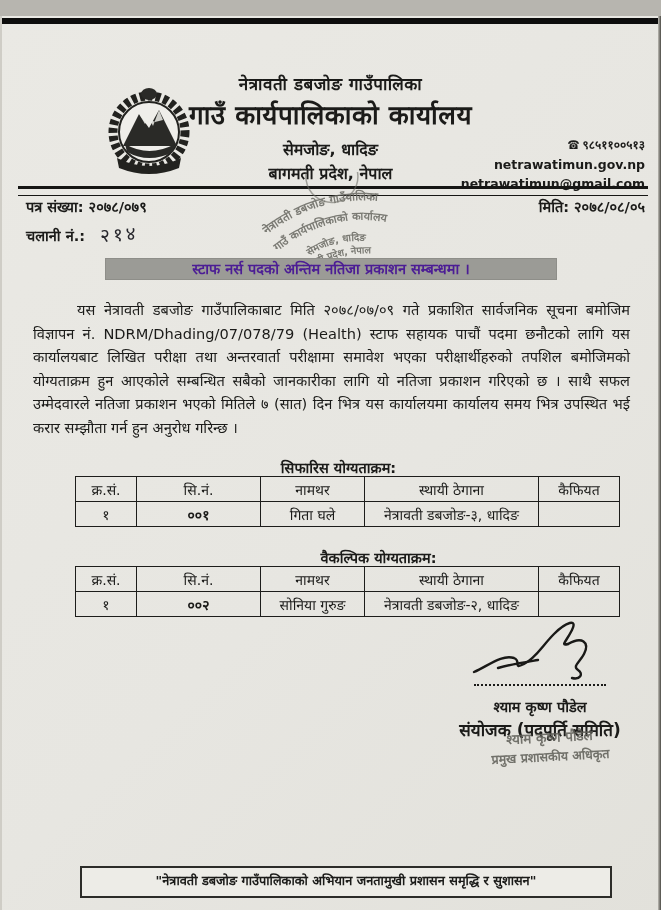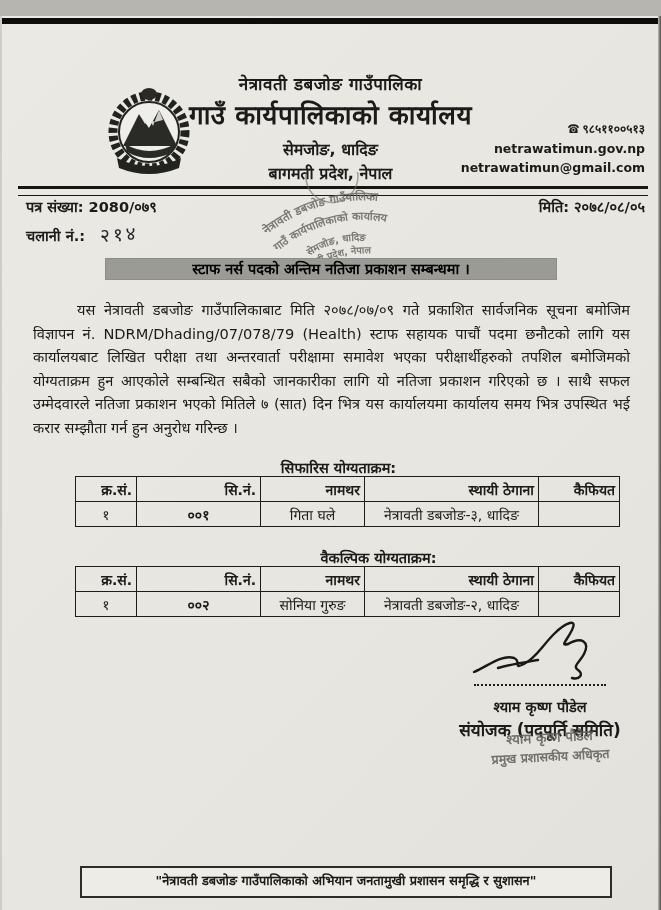--- a/index.html
+++ b/index.html
@@ -15,55 +15,55 @@
 
   .abs{position:absolute;}
   .b{font-weight:bold;}
   .center{text-align:center;}
 
   
   .hdr-muni{left:0;top:56px;width:661px;font-size:17px;letter-spacing:.5px;}
   .hdr-office{left:0;top:80px;width:661px;font-size:26px;letter-spacing:.5px;}
   .hdr-addr1{left:0;top:122px;width:661px;font-size:16px;}
   .hdr-addr2{left:0;top:146px;width:661px;font-size:16px;}
-  .hdr-contacts{right:16px;top:104px;width:230px;text-align:right;font-size:12.5px;line-height:19px;}
+  .hdr-contacts{right:16px;top:120px;width:230px;text-align:right;font-size:12.5px;line-height:19px;}
   .hdr-phone{font-size:12px;}
   .phone-ico{display:inline-block;transform:scaleX(.8);margin-right:2px;}
 
   
   .logo{left:97px;top:68px;}
 
   
   .rule{left:18px;top:170px;width:630px;height:6px;border-top:3px solid #161614;border-bottom:1px solid #161614;}
 
   
   .meta-ref{left:26px;top:180px;font-size:14.5px;}
   .meta-chalani{left:26px;top:205px;font-size:14.5px;}
   .chalani-val{display:inline-block;font-size:19px;font-weight:normal;transform:rotate(-4deg);letter-spacing:3px;color:#26262c;margin-left:10px;font-family:"DejaVu Serif",serif;}
   .meta-date{right:16px;top:180px;font-size:14.5px;padding-left:39px;}
 
   
   .stamp1{left:238px;top:156px;opacity:.82;}
 
   
   .subject{left:105px;top:242px;width:452px;height:22px;background:#9b9b96;
-    font-size:14.5px;line-height:22px;color:#000000;box-shadow:0 0 0 1px #8e8e89 inset;}
+    font-size:14.5px;line-height:22px;color:#4c1d95;box-shadow:0 0 0 1px #8e8e89 inset;}
 
   
   .body-par{left:33px;top:282px;width:597px;font-size:14.6px;line-height:23.5px;
     text-align:justify;text-indent:44px;}
 
   
   .tbl-title1{left:0;top:441px;width:661px;font-size:14.5px;padding-left:8px;}
   .tbl-title2{left:0;top:531px;width:661px;font-size:14.5px;padding-left:48px;}
   table.res{border-collapse:collapse;background:transparent;}
   .tbl1{left:75px;top:460px;}
   .tbl2{left:75px;top:550px;}
   table.res td,table.res th{border:1.5px solid #1d1d1b;font-size:14px;padding:1px 4px;height:22px;}
-  table.res th{font-weight:bold;text-align:right;}
+  table.res th{font-weight:normal;}
   .c0{width:52px;} .c1{width:115px;font-weight:bold;} .c2{width:95px;} .c3{width:165px;} .c4{width:72px;}
 
   
   .sig-art{left:468px;top:600px;}
   .sig-dots{left:474px;top:668px;width:132px;border-bottom:2.5px dotted #1b1b19;height:0;}
   .sig-name{left:440px;top:680px;width:200px;font-size:14.5px;}
   .sig-title{left:425px;top:702px;width:230px;font-size:17px;}
   .sig-stamp{left:445px;top:712px;width:210px;color:#5e5e57;transform:rotate(-3deg);opacity:.85;}
   .sig-stamp .l1{font-size:13.5px;font-weight:bold;text-align:center;}
   .sig-stamp .l2{font-size:12.5px;font-weight:bold;text-align:center;margin-top:2px;}
@@ -104,21 +104,21 @@
   <div class="abs hdr-contacts b">
     <div class="hdr-phone"><span class="phone-ico">☎</span><span>९८५११००५१३</span></div>
     <div>netrawatimun.gov.np</div>
     <div>netrawatimun@gmail.com</div>
   </div>
 
   <div class="abs rule"></div>
 
   <div class="abs meta-ref b">
     <span>पत्र संख्या:</span>
-    <span>2080/०७९</span>
+    <span>२०७८/०७९</span>
   </div>
   <div class="abs meta-chalani b">
     <span>चलानी नं.:</span>
     <span class="chalani-val">२१४</span>
   </div>
   <div class="abs meta-date b">
     <span>मिति:</span>
     <span>२०७८/०८/०५</span>
   </div>
 

